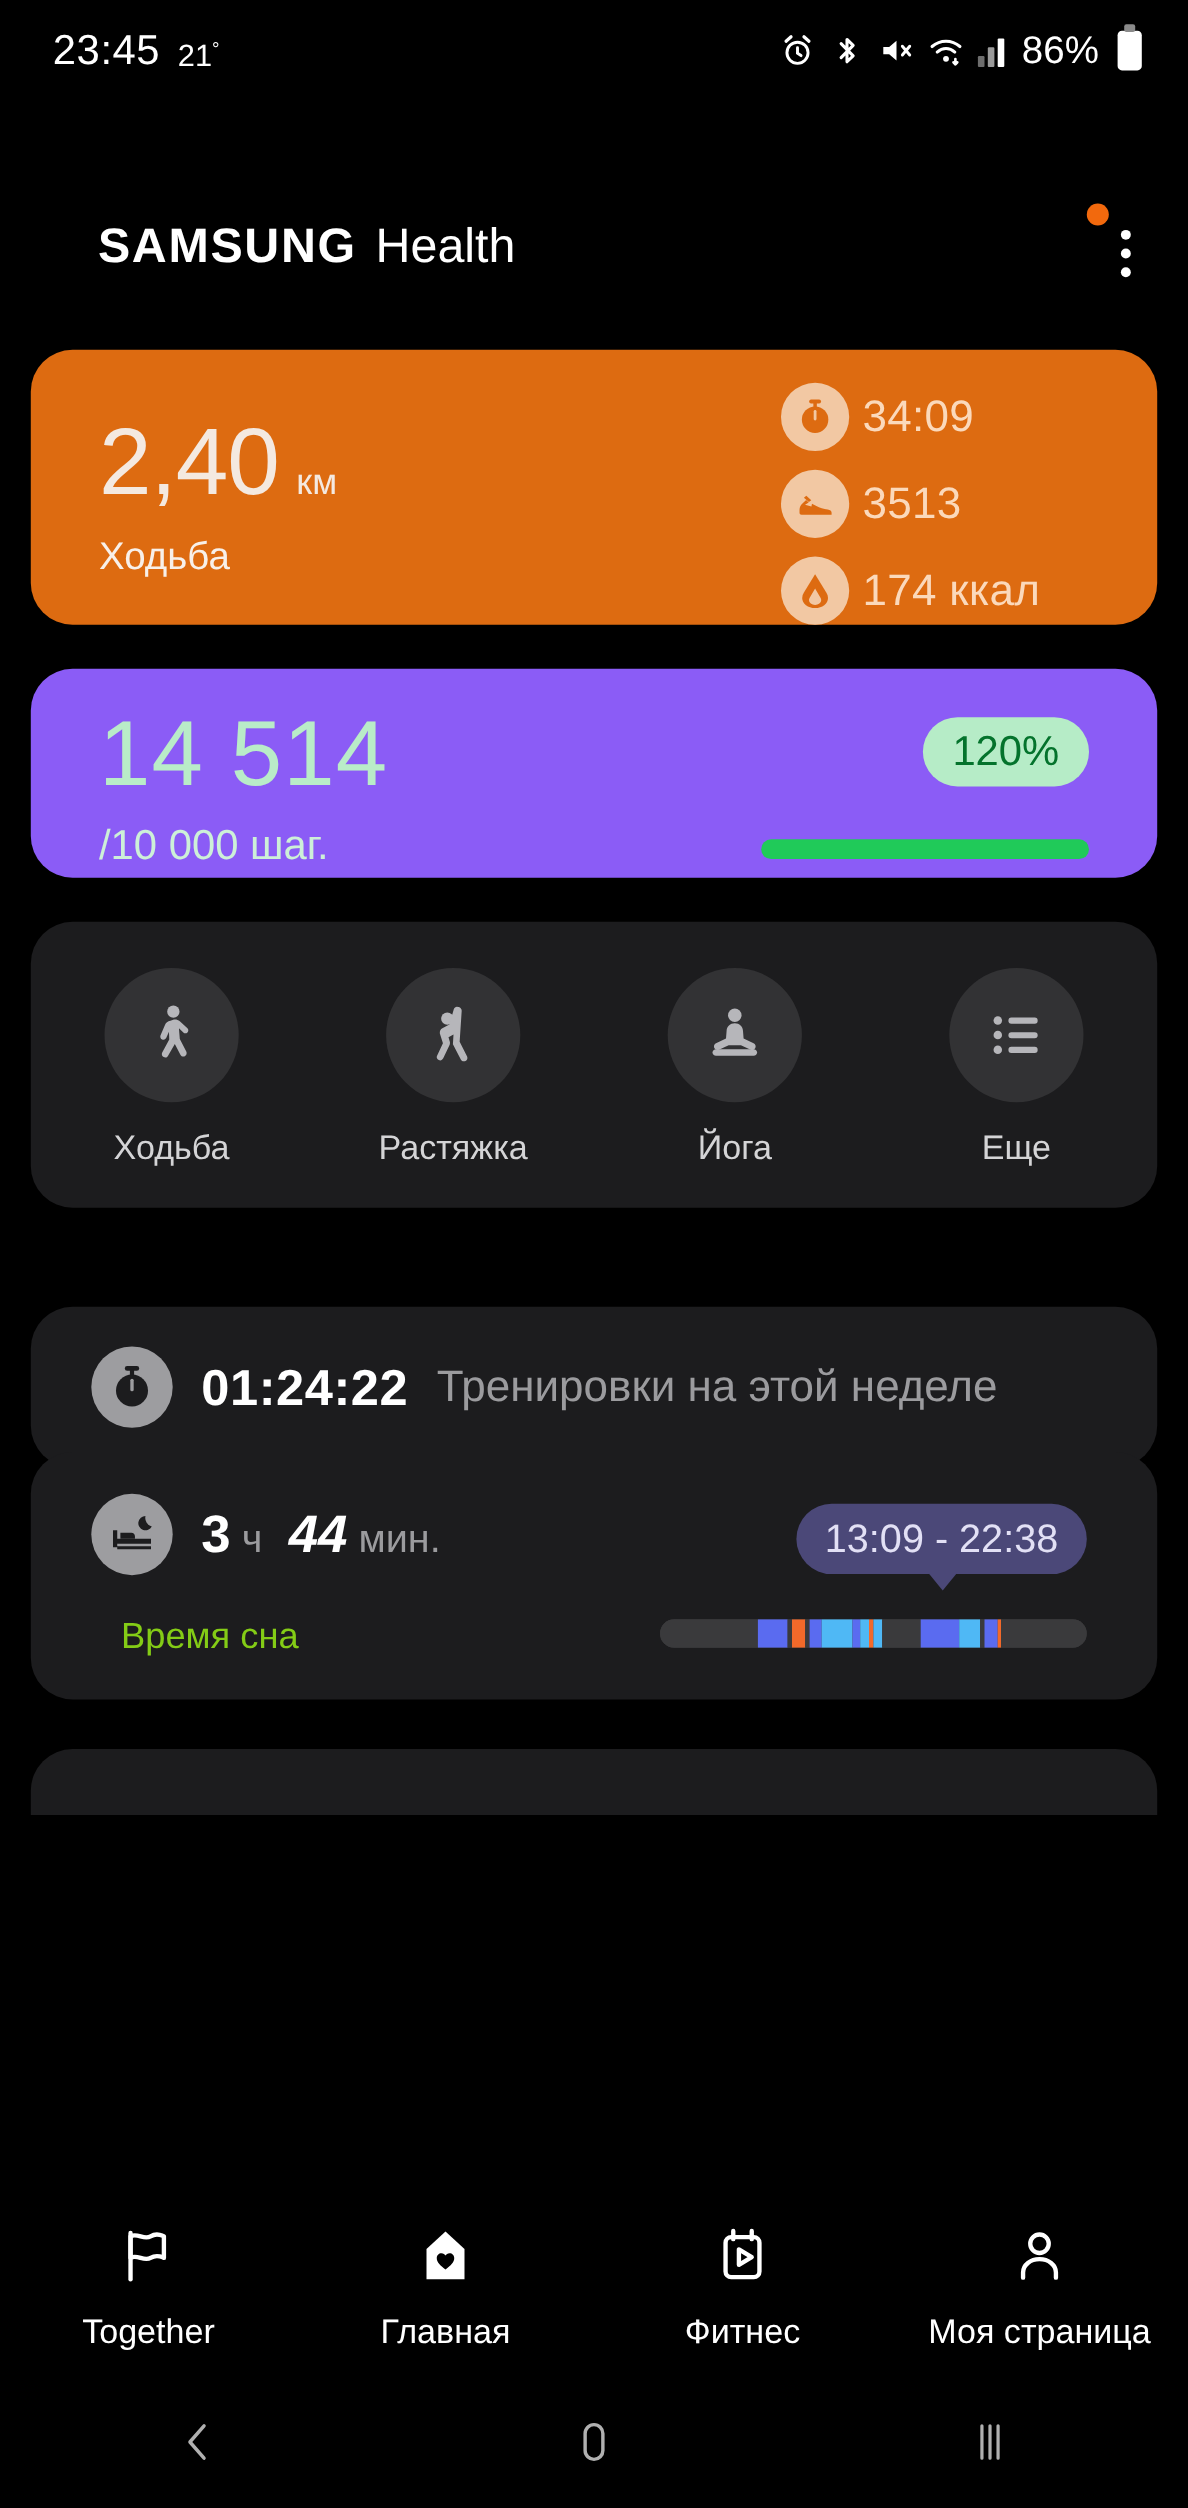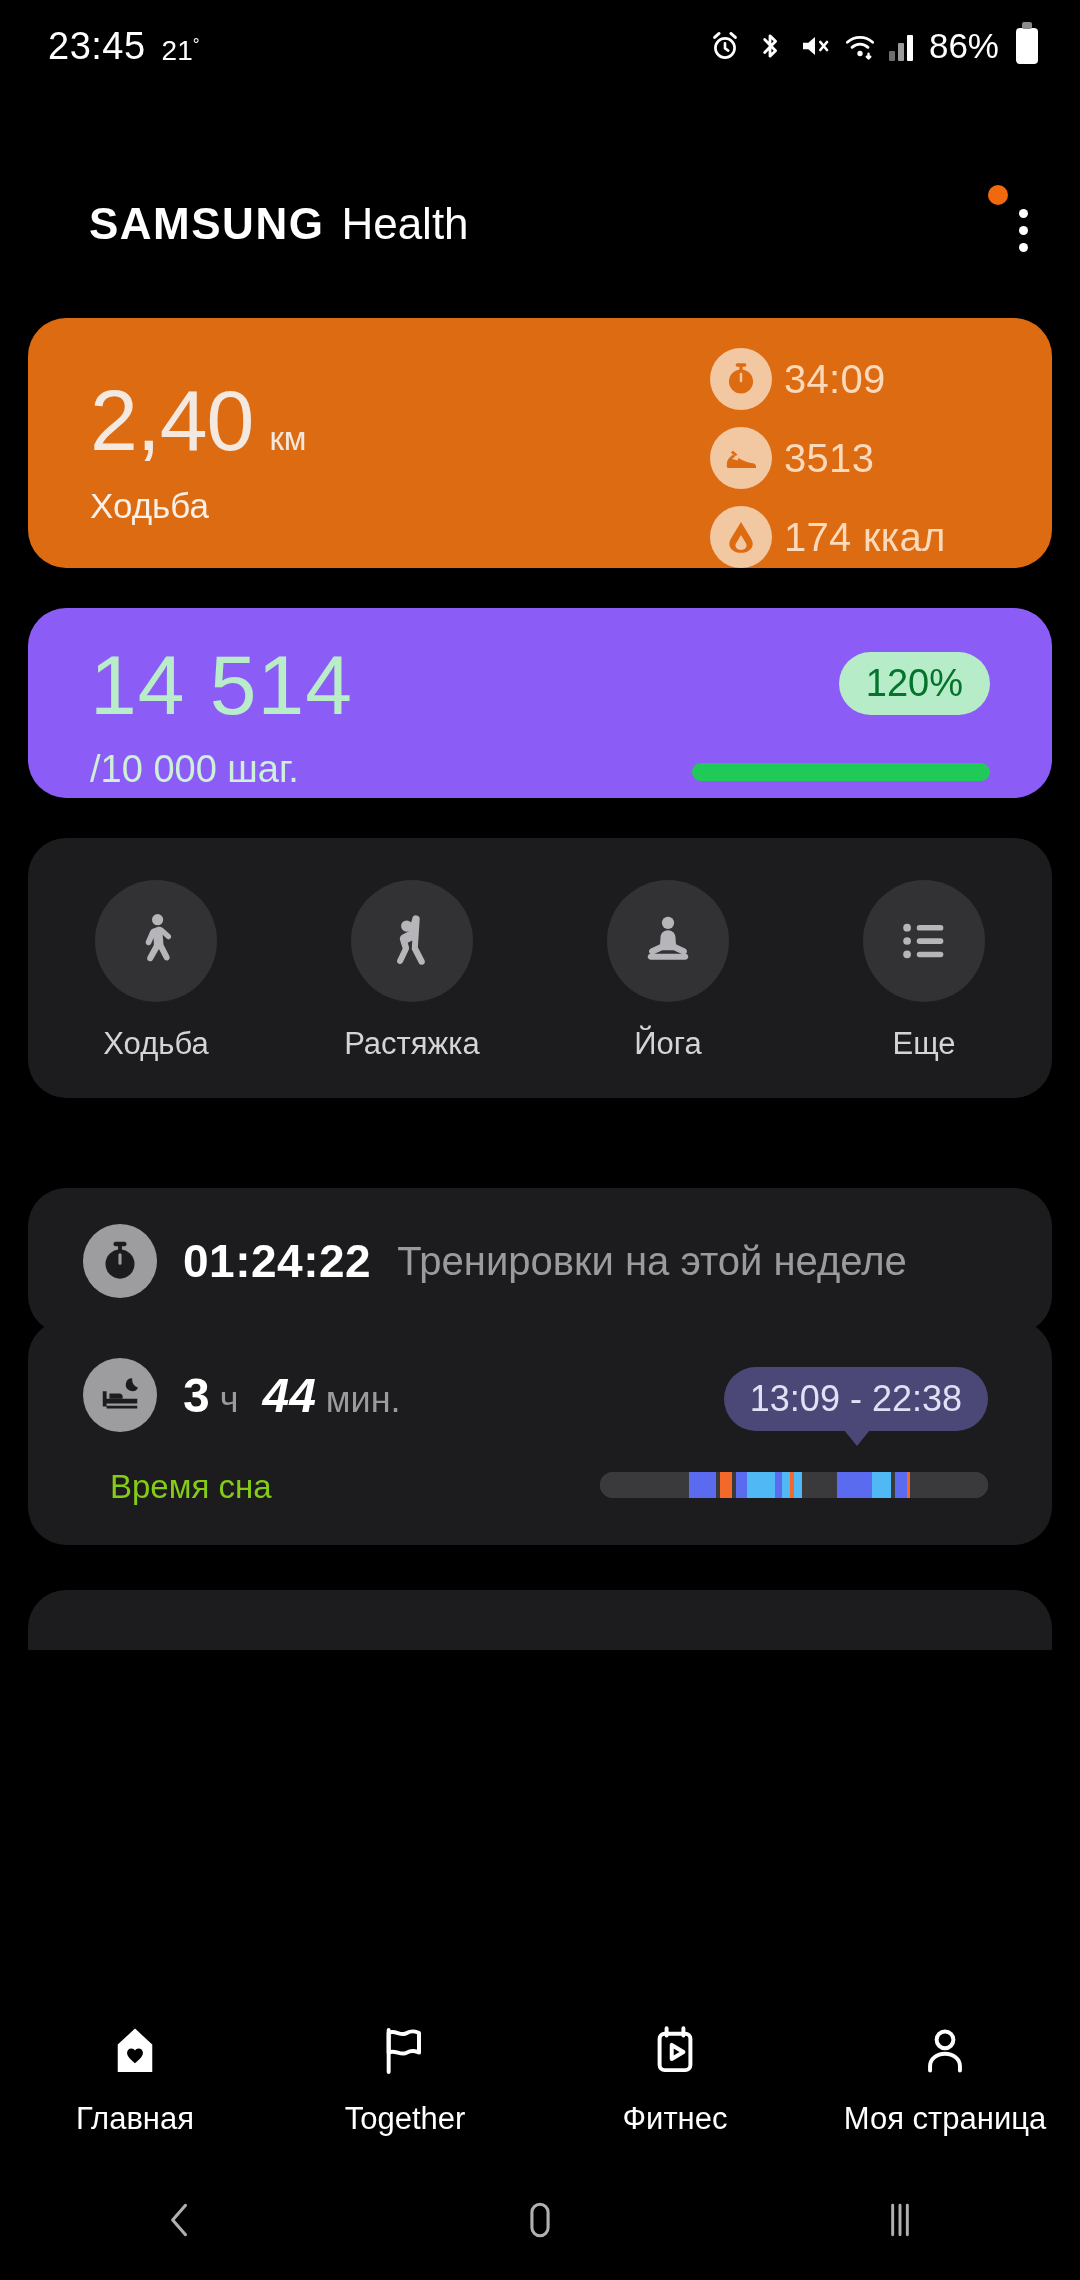--- a/index.html
+++ b/index.html
@@ -344,36 +344,36 @@
       </div>
   </div>
 
   <div class="card card-peek"></div>
 
   <div class="navmask"></div>
   <div class="bottomnav">
 
     <div class="nav-item">
       <span>
+        <svg width="56" height="56" viewBox="0 0 24 24" fill="none" stroke="#fff" stroke-width="1.7">
+          <path d="M5 3v18" stroke-linecap="round"></path>
+          <path d="M5 4.3c2.6-1.6 5.2 1.6 7.8 0s5.2 0 5.2 0v8.4s-2.6-1.6-5.2 0-5.2-1.6-7.8 0z" stroke-linejoin="round"></path>
+        </svg>
+      </span>
+      <span class="nav-lbl">Together</span>
+    </div>
+
+    <div class="nav-item">
+      <span>
         <svg width="56" height="56" viewBox="0 0 24 24">
           <path d="M12 2.4 4.6 9.2V21h14.8V9.2z" fill="#fff"></path>
           <path d="M12 17.2c-2.1-1.6-3.4-2.9-3.4-4.4 0-1.1.8-1.9 1.8-1.9.8 0 1.3.4 1.6.9.3-.5.8-.9 1.6-.9 1 0 1.8.8 1.8 1.9 0 1.5-1.3 2.8-3.4 4.4z" fill="#000"></path>
         </svg>
       </span>
       <span class="nav-lbl">Главная</span>
-    </div>
-
-    <div class="nav-item">
-      <span>
-        <svg width="56" height="56" viewBox="0 0 24 24" fill="none" stroke="#fff" stroke-width="1.7">
-          <path d="M5 3v18" stroke-linecap="round"></path>
-          <path d="M5 4.3c2.6-1.6 5.2 1.6 7.8 0s5.2 0 5.2 0v8.4s-2.6-1.6-5.2 0-5.2-1.6-7.8 0z" stroke-linejoin="round"></path>
-        </svg>
-      </span>
-      <span class="nav-lbl">Together</span>
     </div>
 
     <div class="nav-item">
       <span>
         <svg width="56" height="56" viewBox="0 0 24 24" fill="none" stroke="#fff" stroke-width="1.7">
           <rect x="5.4" y="4.6" width="13.2" height="15.6" rx="2.2"></rect>
           <path d="M8.4 2.2v3.2M15.6 2.2v3.2" stroke-linecap="round"></path>
           <path d="M10.6 9.4v6l5-3z" stroke-linejoin="round"></path>
         </svg>
       </span>

